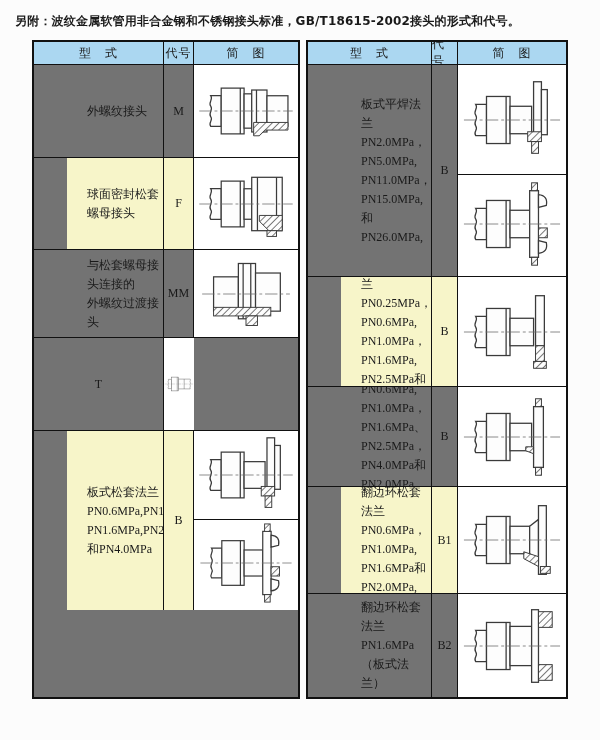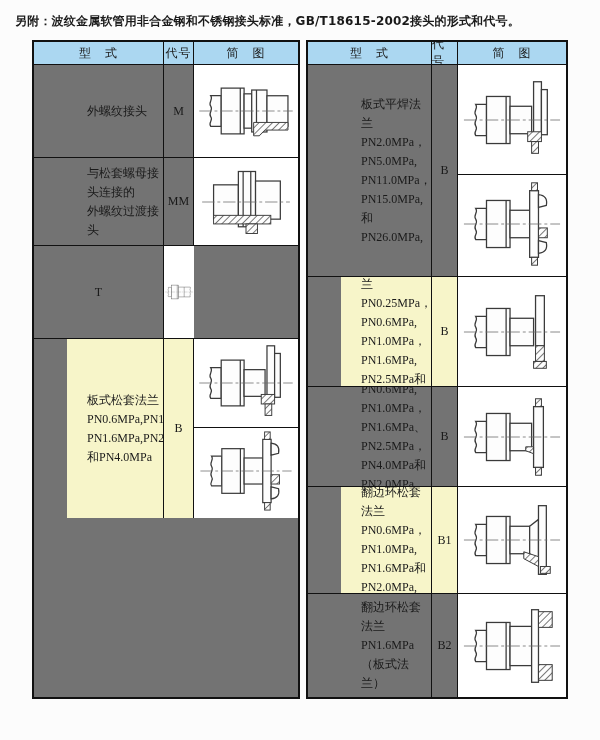--- a/index.html
+++ b/index.html
@@ -68,20 +68,38 @@
             <rect class="fw" x="50" y="25" width="8" height="36"></rect>
             <rect class="fw" x="58" y="21" width="16" height="44"></rect>
             <line class="ln" x1="63" y1="21" x2="63" y2="65"></line>
             <rect class="fw" x="74" y="27" width="22" height="32"></rect>
             <polygon class="ht" points="60,55 96,55 96,63 72,63 66,69 60,69"></polygon>
             <line class="cl" x1="3" y1="43" x2="101" y2="43"></line>
           </svg>
         </div>
       </div>
 
+      <div class="row hl" style="height:92px">
+        <div class="cell type">球面密封松套螺母接头</div>
+        <div class="cell code">F</div>
+        <div class="cell diag">
+          <svg class="dg" width="100" height="82" viewBox="0 0 104 86">
+            <path class="fw" d="M26,27 L15,27 c3,4 -3,7 0,11 c3,4 -3,7 0,11 c3,4 -3,6 0,10 L26,59 Z"></path>
+            <rect class="fw" x="26" y="19" width="24" height="48"></rect>
+            <line class="ln" x1="46" y1="19" x2="46" y2="67"></line>
+            <rect class="fw" x="50" y="27" width="8" height="32"></rect>
+            <rect class="fw" x="58" y="15" width="32" height="56"></rect>
+            <line class="ln" x1="64" y1="15" x2="64" y2="71"></line>
+            <line class="ln" x1="84" y1="15" x2="84" y2="71"></line>
+            <polygon class="ht" points="66,55 90,55 90,71 76,71 66,61"></polygon>
+            <rect class="ht" x="74" y="71" width="10" height="6"></rect>
+            <line class="cl" x1="3" y1="43" x2="101" y2="43"></line>
+          </svg>
+        </div>
+      </div>
 
       <div class="row" style="height:88px">
         <div class="cell type">与松套螺母接头连接的
 外螺纹过渡接头</div>
         <div class="cell code">MM</div>
         <div class="cell diag">
           <svg class="dg" width="100" height="82" viewBox="0 0 104 86">
             <rect class="fw" x="18" y="25" width="26" height="36"></rect>
             <rect class="fw" x="44" y="11" width="18" height="58"></rect>
             <line class="ln" x1="49" y1="11" x2="49" y2="69"></line>

